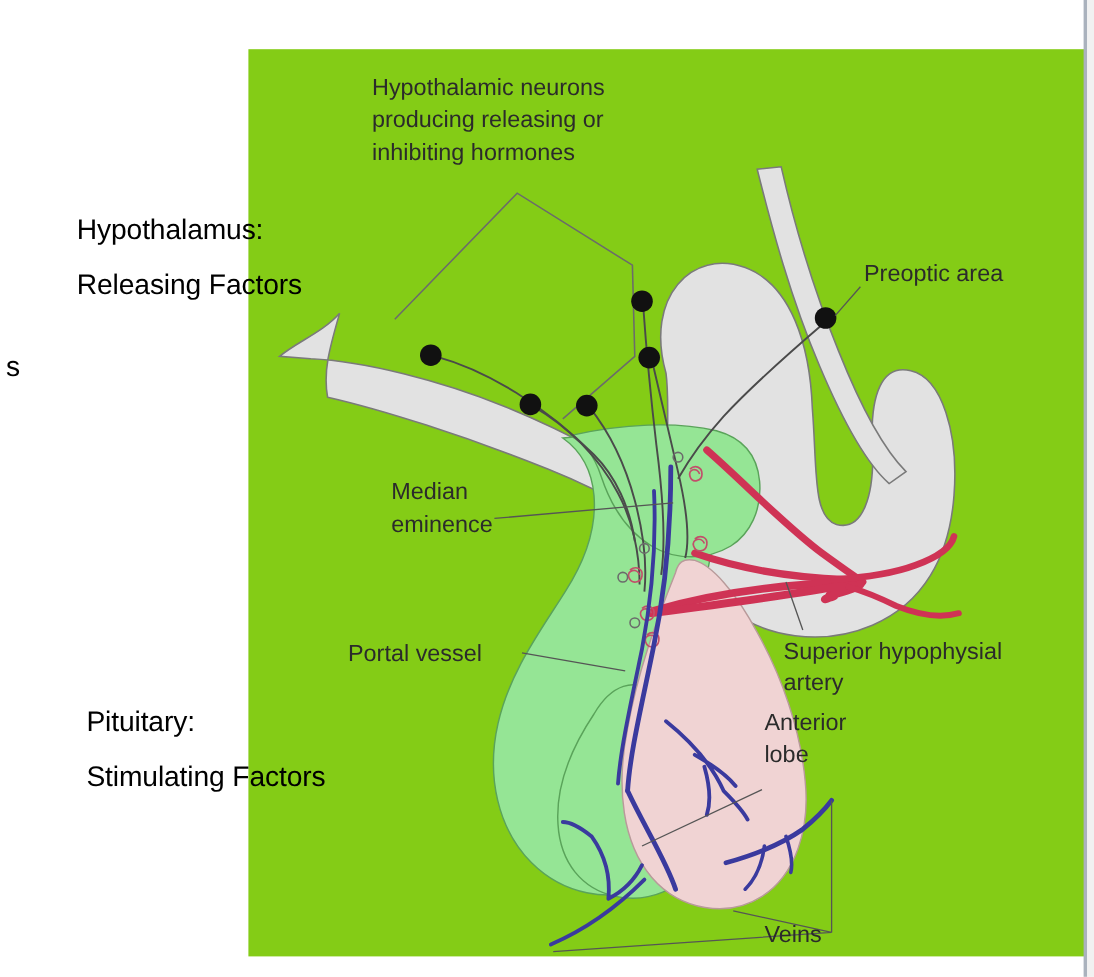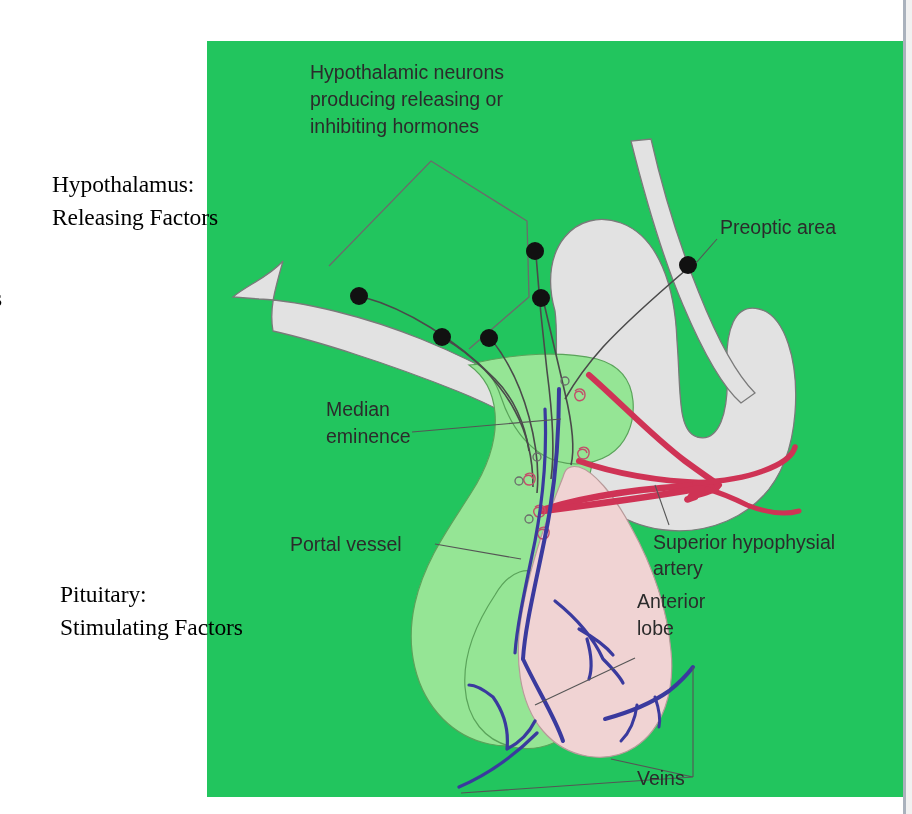--- a/index.html
+++ b/index.html
@@ -37,40 +37,41 @@
     width: 6px; height: 814px;
     background: #f1f1f1;
   }
 
   
   #figure-panel {
     position: absolute;
     left: 207px; top: 41px;
     width: 697px;
     height: 756px;
-    background: #22c55e;
+    background: #84cc16;
   }
   #figure-svg {
     position: absolute;
     left: 0; top: 0;
     width: 697px;
     height: 756px;
     display: block;
   }
 
   
   .slide-note {
     position: absolute;
     color: #000000;
-    font-family: Liberation Serif, serif;
+    font-family: Liberation Sans, sans-serif;
     font-size: 23.5px;
-    line-height: 33px;
+    line-height: 46px;
     letter-spacing: -0.1px;
     white-space: pre-line;
     z-index: 5;
+    margin-left: 12px;
   }
   #note-hypothalamus {
     left: 52px;
     top: 168px;
   }
   #note-pituitary {
     left: 60px;
     top: 578px;
   }
   #note-clipped {

